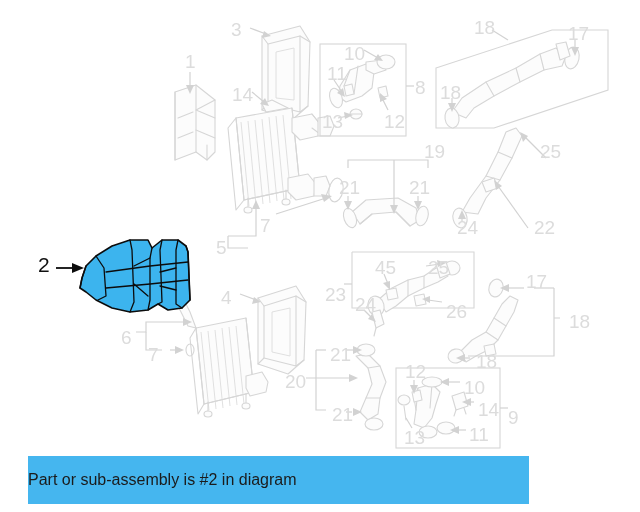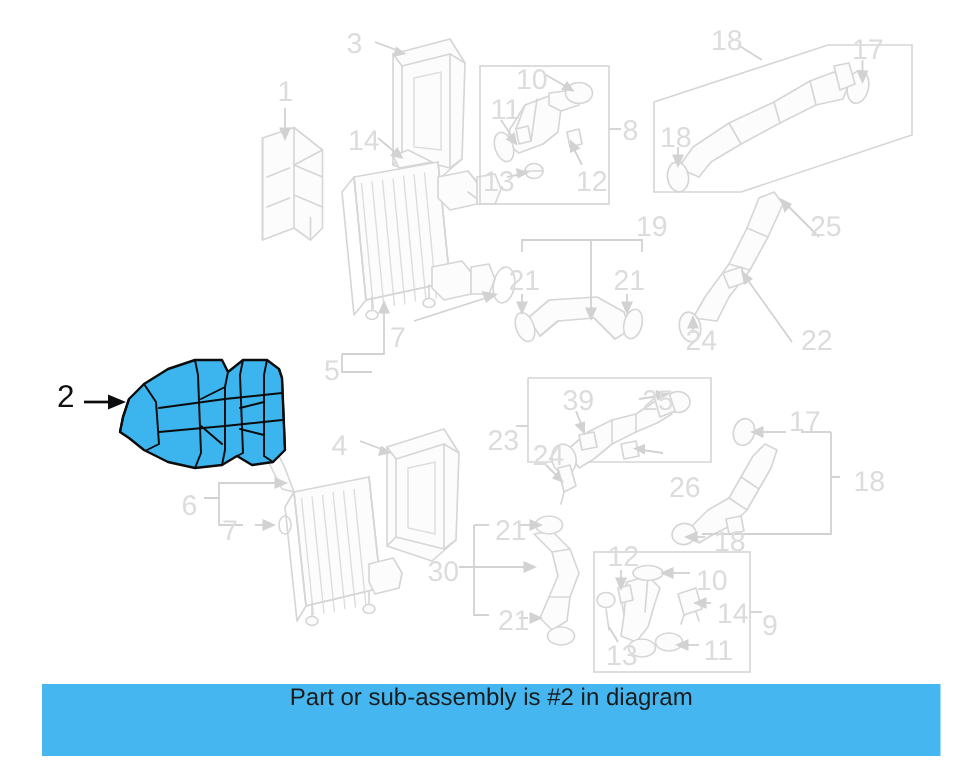--- a/index.html
+++ b/index.html
@@ -34,23 +34,23 @@
     font-size:19px;
     color:#dcdcdc;
     line-height:1;
     white-space:nowrap;
     user-select:none;
   }
   .lbl.main{color:#101010;font-size:21px;}
 
   
   #banner{
-    position:absolute;left:28px;top:456px;width:599px;height:48px;
+    position:absolute;left:28px;top:456px;width:501px;height:48px;
     background:#45b6ef;
-    display:flex;flex-direction:column;
+    display:flex;flex-direction:row;
     align-items:center;justify-content:flex-start;
   }
   #banner div{
     font-family:"Liberation Sans", sans-serif;
     font-size:16px;color:#1b1b1b;line-height:20px;white-space:nowrap;
   }
 </style>
 </head>
 <body>
 
@@ -446,32 +446,32 @@
       <div class="lbl" style="left: 404px; top: 428px;">13</div>
       <div class="lbl" style="left: 232px; top: 85px;">14</div>
       <div class="lbl" style="left: 478px; top: 400px;">14</div>
       <div class="lbl" style="left: 474px; top: 18px;">18</div>
       <div class="lbl" style="left: 569px; top: 312px;">18</div>
       <div class="lbl" style="left: 568px; top: 24px;">17</div>
       <div class="lbl" style="left: 526px; top: 272px;">17</div>
       <div class="lbl" style="left: 440px; top: 83px;">18</div>
       <div class="lbl" style="left: 476px; top: 352px;">18</div>
       <div class="lbl" style="left: 386px; top: 142px; margin-left: 38px;">19</div>
-      <div class="lbl" style="left: 285px; top: 372px;">30</div>
+      <div class="lbl" style="left: 285px; top: 372px;">20</div>
       <div class="lbl" style="left: 339px; top: 178px;">21</div>
       <div class="lbl" style="left: 409px; top: 178px;">21</div>
       <div class="lbl" style="left: 330px; top: 345px;">21</div>
       <div class="lbl" style="left: 332px; top: 405px;">21</div>
       <div class="lbl" style="left: 534px; top: 218px;">22</div>
       <div class="lbl" style="left: 325px; top: 285px; text-align: center;">23</div>
       <div class="lbl" style="left: 457px; top: 218px;">24</div>
       <div class="lbl" style="left: 355px; top: 295px;">24</div>
       <div class="lbl" style="left: 540px; top: 142px;">25</div>
       <div class="lbl" style="left: 428px; top: 258px;">25</div>
-      <div class="lbl" style="left: 446px; top: 316px;">26</div>
-      <div class="lbl" style="left: 375px; top: 258px;">39</div>
+      <div class="lbl" style="left: 446px; top: 302px;">26</div>
+      <div class="lbl" style="left: 375px; top: 258px;">45</div>
     </div>
 
   <div id="banner">
     <div>Part or sub-assembly is #2 in diagram</div>
   </div>
 
 </div>
 
 </body></html>

